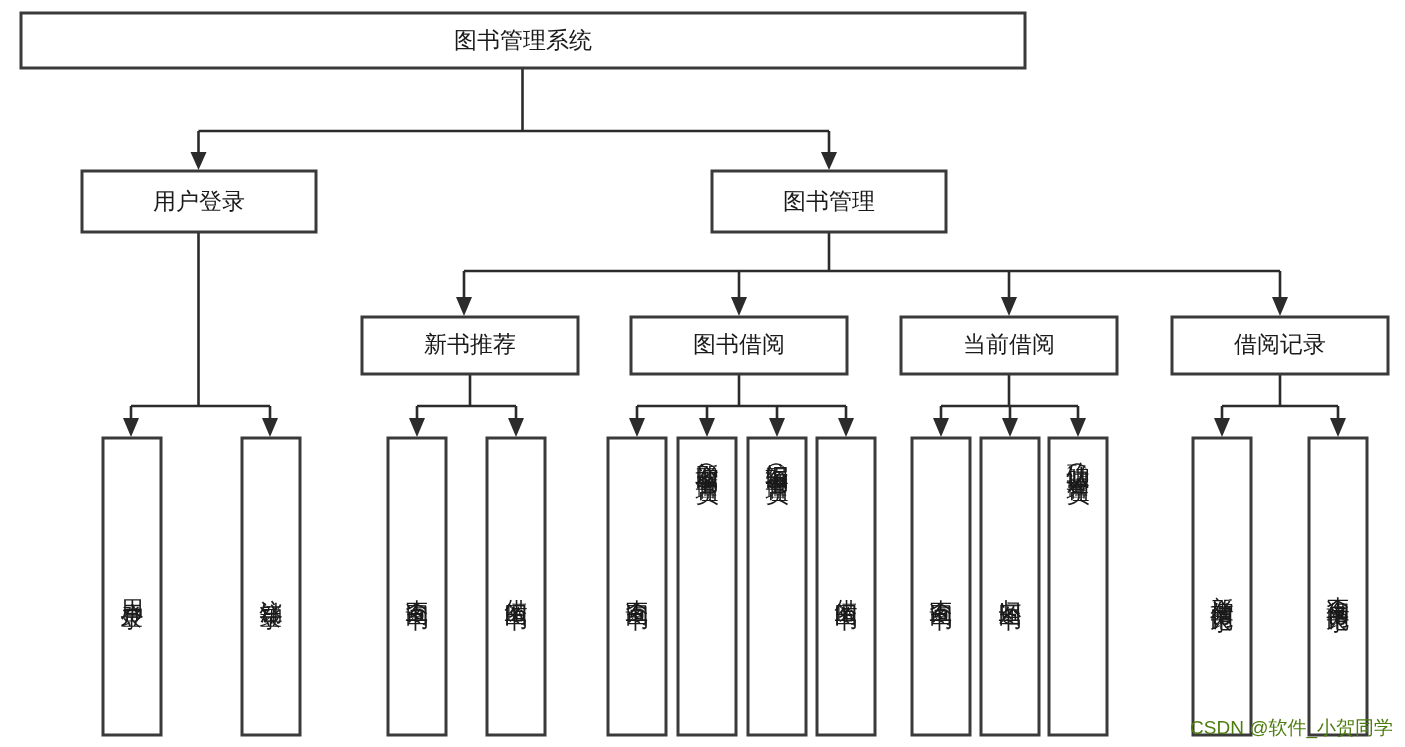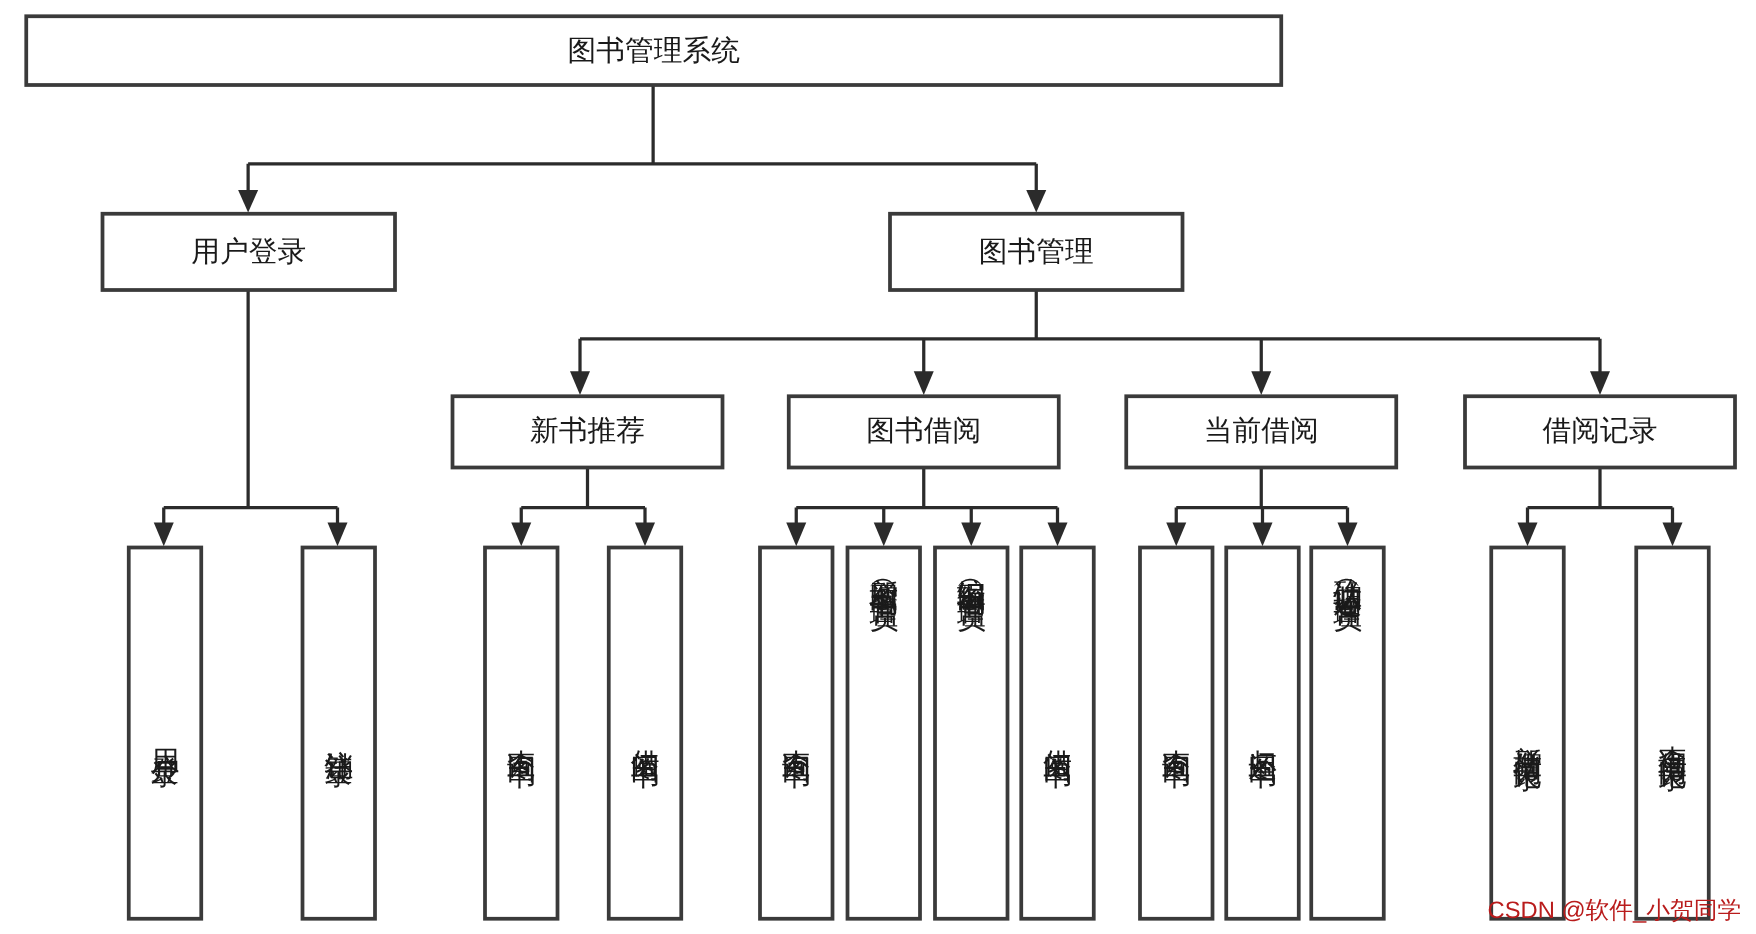--- a/index.html
+++ b/index.html
@@ -56,21 +56,21 @@
   .arrow-head {
     fill: #2b2b2b;
     stroke: none;
   }
   .watermark {
     position: absolute;
     right: 12px;
     bottom: 6px;
     font-family: "Liberation Sans", "DejaVu Sans", sans-serif;
     font-size: 19px;
-    color: #b91c1c;
+    color: #4d7c0f;
     white-space: nowrap;
     pointer-events: none;
   }
 </style>
 </head>
 <body>
 
 <svg id="diagram" viewBox="0 0 1405 747" xmlns="http://www.w3.org/2000/svg">
 
   <g>

